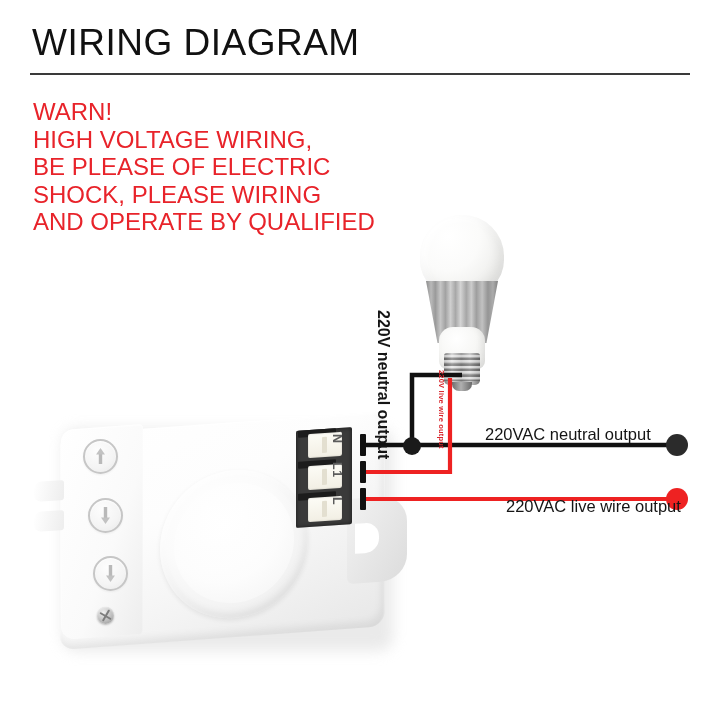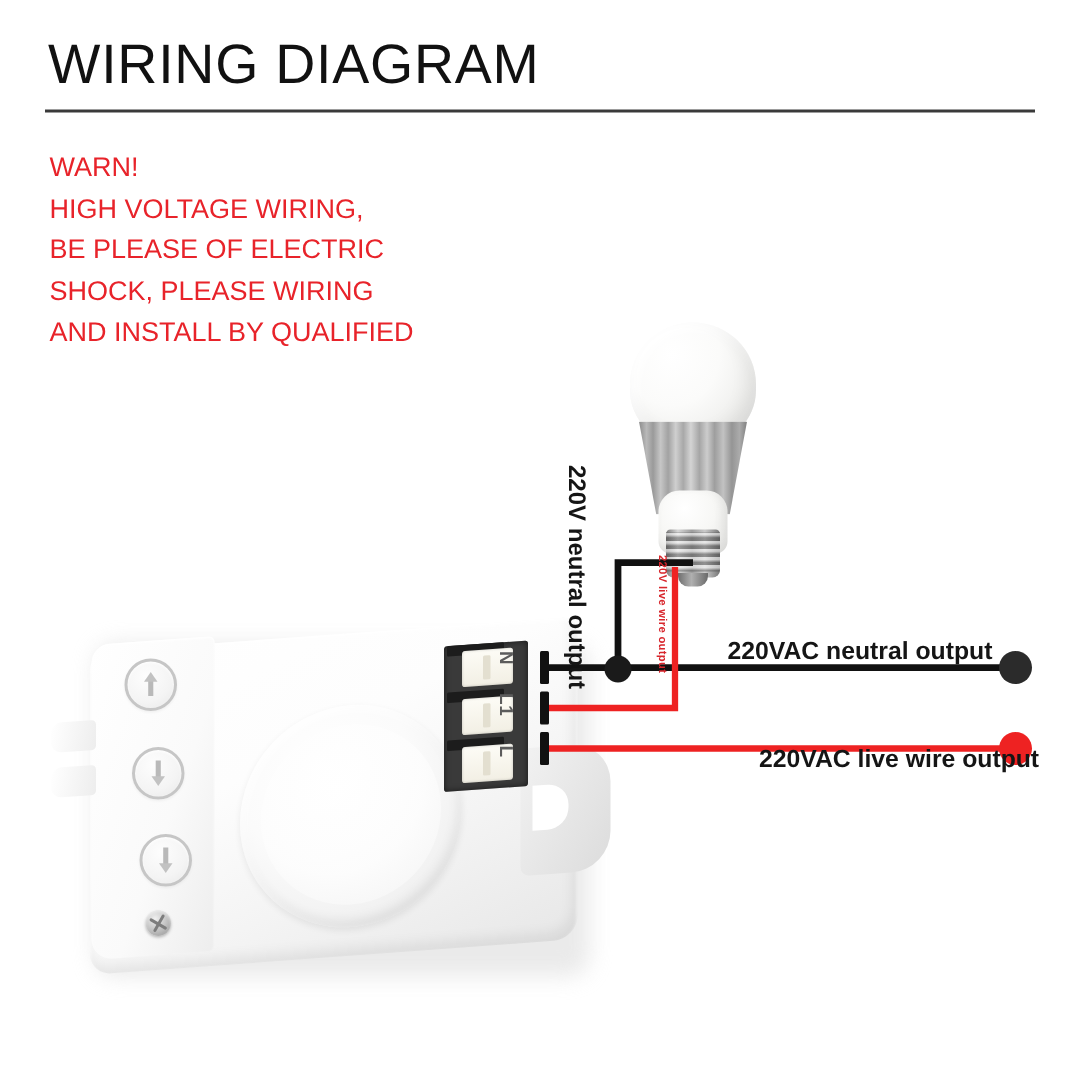--- a/index.html
+++ b/index.html
@@ -38,21 +38,21 @@
     background: #3a3a3a;
   }
 
   
   #warning-block {
     position: absolute;
     left: 33px;
     top: 98px;
     width: 340px;
     color: #e8232a;
-    font-size: 18px;
+    font-size: 24px;
     line-height: 27.5px;
     font-weight: 400;
   }
   #warning-block div { white-space: nowrap; }
 
   
   #sensor {
     position: absolute;
     left: 35px;
     top: 415px;
@@ -329,40 +329,40 @@
     top: 370px;
     font-size: 7.5px;
     color: #d8262c;
     transform: rotate(90deg);
     letter-spacing: .2px;
   }
   .hlabel {
     position: absolute;
     white-space: nowrap;
     font-size: 16.5px;
-    font-weight: 700;
+    font-weight: 400;
     color: #151515;
   }
   #label-ac-neutral { left: 485px; top: 425px; }
   #label-ac-live    { left: 506px; top: 497px; }
 </style>
 </head>
 <body>
 
 <div id="canvas">
 
   <div id="page-title">WIRING DIAGRAM</div>
   <div id="title-rule"></div>
 
   <div id="warning-block">
     <div>WARN!</div>
     <div>HIGH VOLTAGE WIRING,</div>
     <div>BE PLEASE OF ELECTRIC</div>
     <div>SHOCK, PLEASE WIRING</div>
-    <div>AND INSTALL BY QUALIFIED</div>
+    <div>AND OPERATE BY QUALIFIED</div>
   </div>
 
   <div id="sensor">
     <div class="sensor-shadow"></div>
     <div class="sensor-body"></div>
     <div id="tab-right" class="tab"></div>
     <div id="tab-right-notch"></div>
     <div class="sensor-left-panel"></div>
     <div id="tab-left-1" class="tab"></div>
     <div id="tab-left-2" class="tab"></div>

